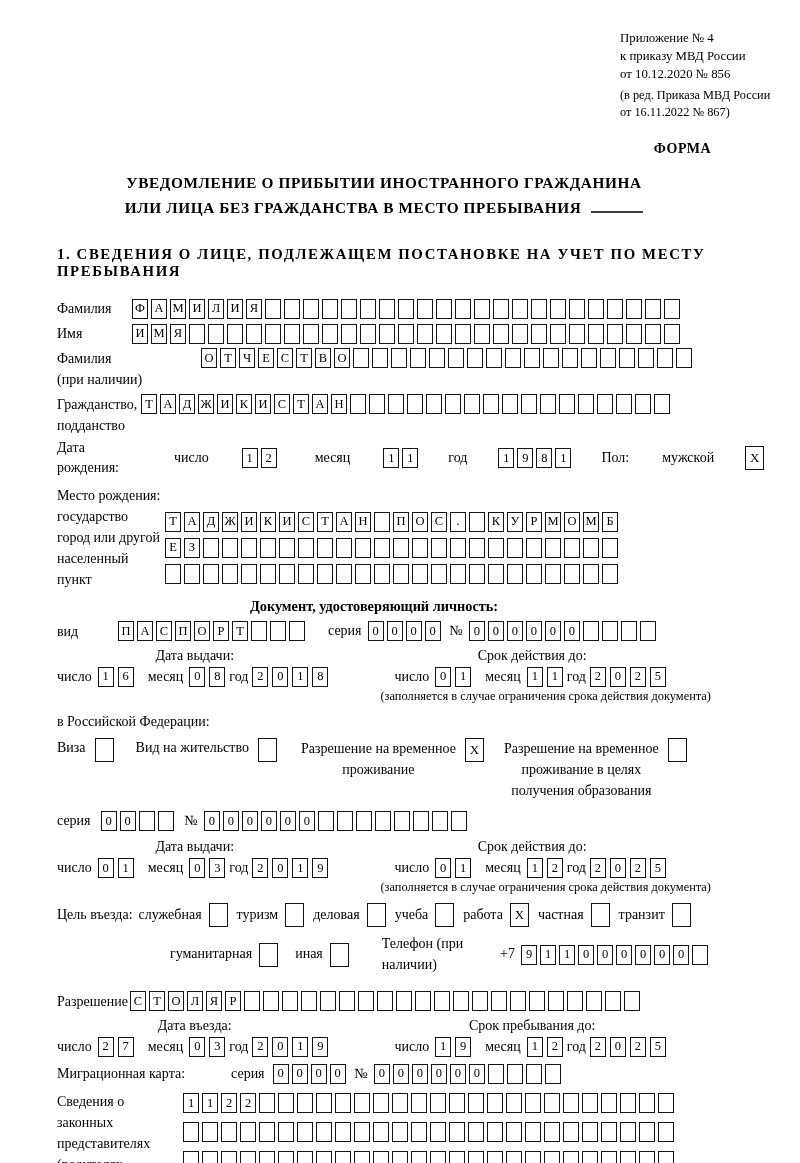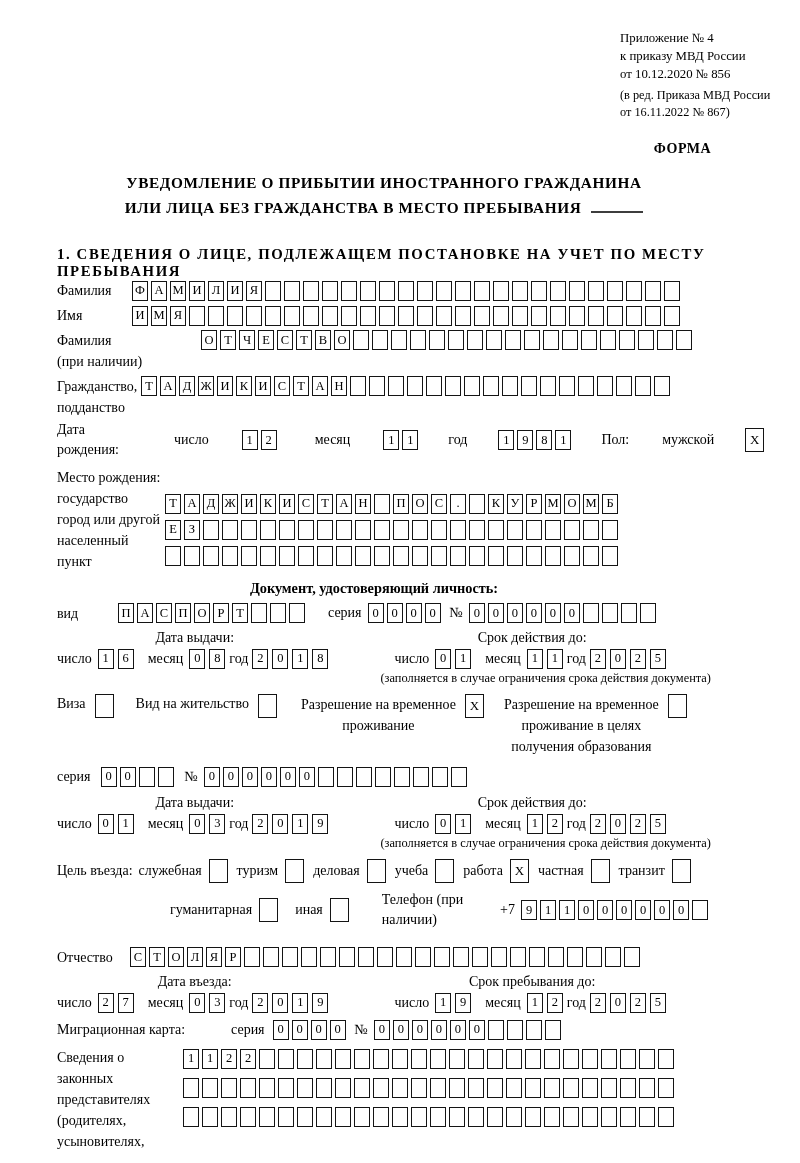--- a/index.html
+++ b/index.html
@@ -8,21 +8,21 @@
   .page { width:736px; height:1163px; padding:30px 25px 10px 57px; }
 
   
   .annex { margin-left:563px; width:205px; font-size:12.8px; line-height:1.4; }
   .annex .amend { margin-top:3px; font-size:12.3px; }
   .forma { text-align:right; font-weight:bold; font-size:14px; margin-top:20px; letter-spacing:0.5px; }
 
   
   .title { text-align:center; font-weight:bold; font-size:15.3px; line-height:1.6; margin-top:14px; letter-spacing:0.6px; }
   .title-blank { display:inline-block; width:52px; border-bottom:2.2px solid #3d3d3d; height:13px; margin-left:10px; }
-  .sec1 { font-weight:bold; font-size:14.8px; letter-spacing:1.6px; margin-top:26px; }
+  .sec1 { font-weight:bold; font-size:14.8px; letter-spacing:1.6px; margin-top:26px; margin-bottom:18px; }
 
   
   .row { display:flex; align-items:flex-start; margin-bottom:4px; }
   .row.cv { align-items:center; }
   .lbl { font-size:14px; line-height:1.5; flex:none; }
   .w75 { width:75px; } .w145 { width:144px; } .w84 { width:84px; } .w108 { width:108px; } .w61 { width:61px; } .w125 { width:126px; }
 
   
   .cells { display:flex; flex:none; }
   .cell { width:16px; height:20px; border:1.6px solid #141414; margin-right:3px; display:flex; align-items:center; justify-content:center; font-size:12.5px; flex:none; background:#fff; }
@@ -420,20 +420,21 @@
             <span class="cell">2</span>
             <span class="cell">0</span>
             <span class="cell">2</span>
             <span class="cell">5</span>
           </span>
       </div>
     </div>
   </div>
   <div class="note-right">(заполняется в случае ограничения срока действия документа)</div>
 
+  <div class="t" style="margin-bottom:4px;">в Российской Федерации:</div>
 
   <div class="opts">
     <span class="opt">
       <span class="t">Виза</span>
       <span class="checkbox"></span>
     </span>
     <span class="opt" style="margin-left:22px;">
       <span class="t">Вид на жительство</span>
       <span class="checkbox"></span>
     </span>
@@ -580,21 +581,21 @@
         <span class="cell">0</span>
         <span class="cell">0</span>
         <span class="cell">0</span>
         <span class="cell">0</span>
         <span class="cell">0</span>
         <span class="cell"></span>
       </span>
   </div>
 
   <div class="row cv" style="margin-bottom:6px;">
-    <span class="lbl" style="width:73px;">Отчество</span>
+    <span class="lbl" style="width:73px;">Разрешение</span>
     <span class="cells">
         <span class="cell">С</span>
         <span class="cell">Т</span>
         <span class="cell">О</span>
         <span class="cell">Л</span>
         <span class="cell">Я</span>
         <span class="cell">Р</span>
         <span class="cell"></span>
         <span class="cell"></span>
         <span class="cell"></span>

